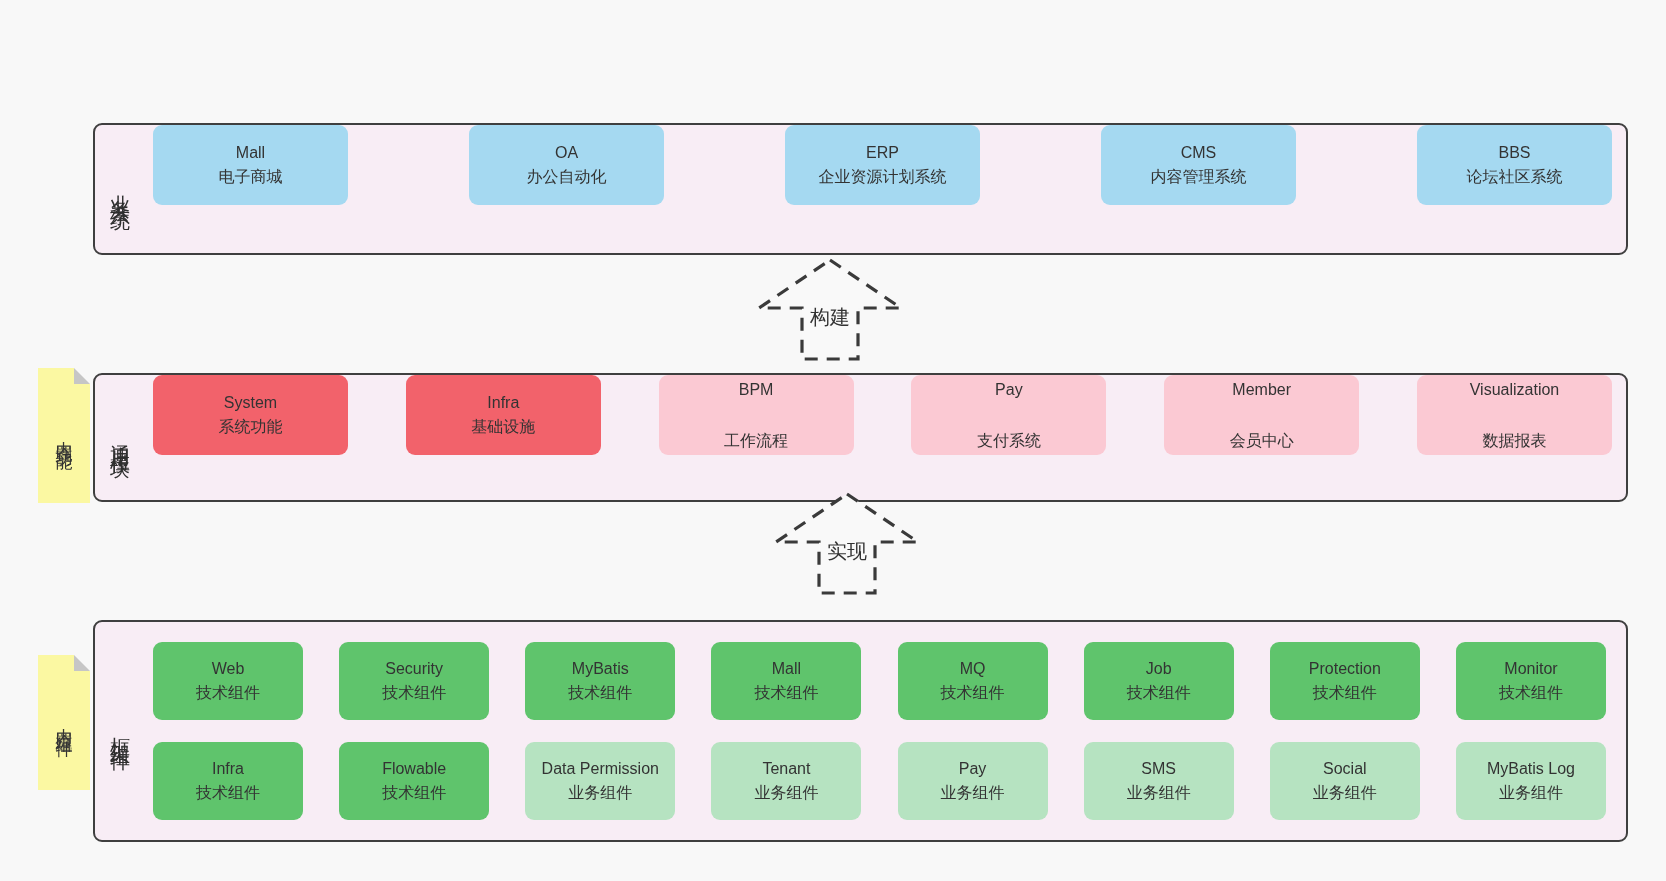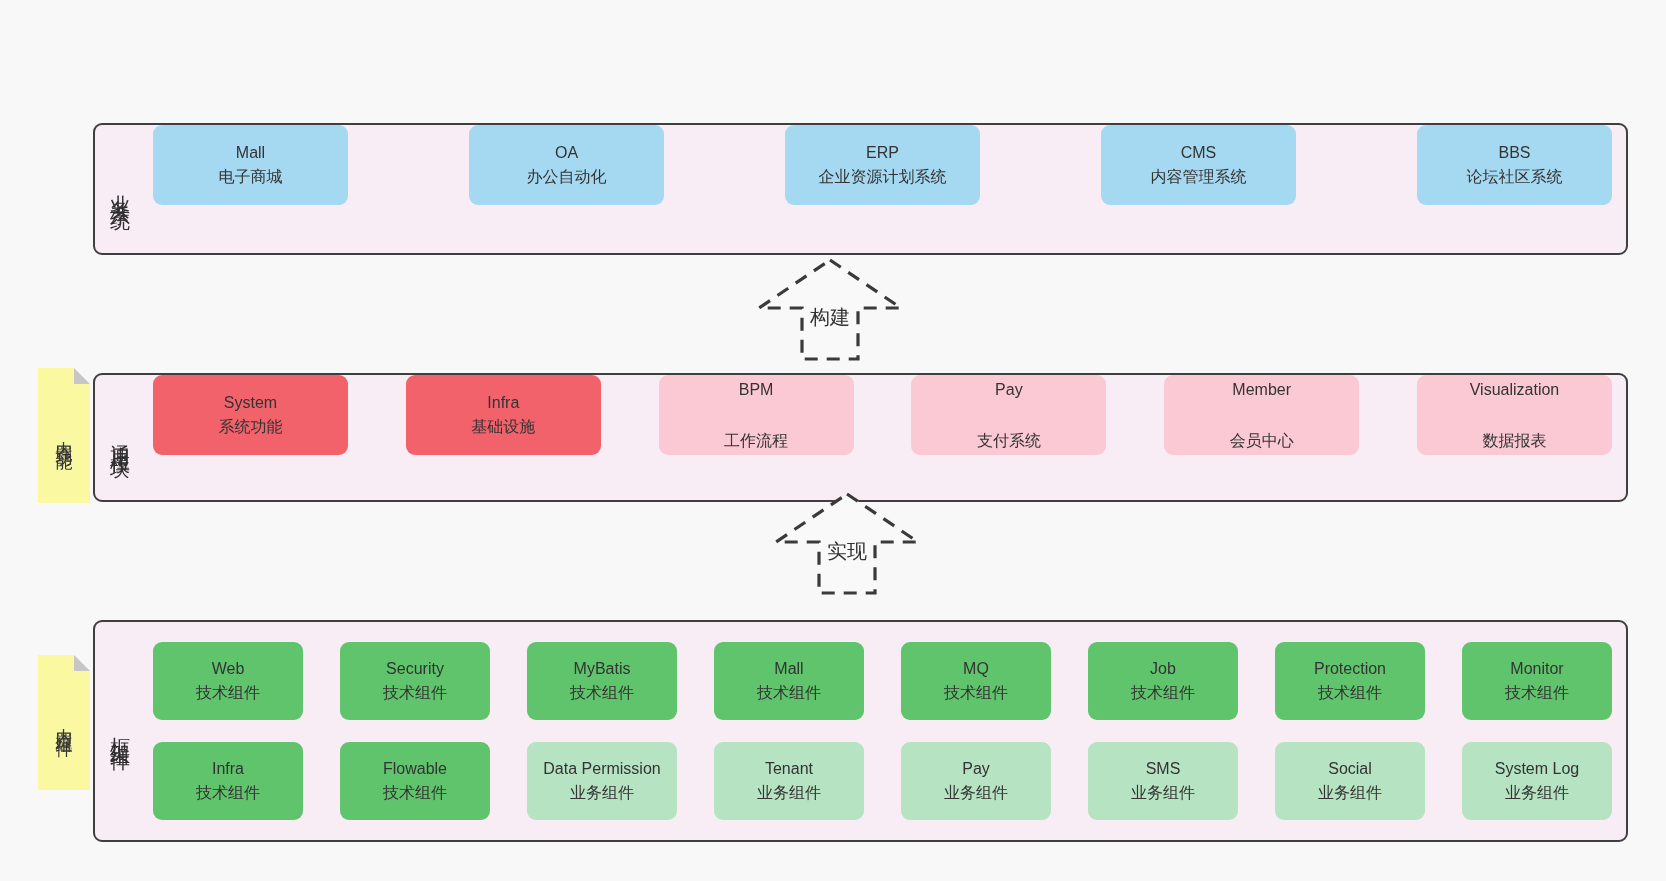--- a/index.html
+++ b/index.html
@@ -48,21 +48,21 @@
     display: flex;
     justify-content: space-between;
     padding: 0 14px 0 6px;
   }
   .band-3 .band-body {
     flex: 1;
     display: flex;
     flex-direction: column;
     justify-content: center;
     gap: 22px;
-    padding: 0 14px 0 6px;
+    padding: 0 20px 0 6px;
   }
   .band-3 .band-row {
     display: flex;
     align-items: center;
     justify-content: space-between;
   }
 
   
   .node {
     border-radius: 9px;
@@ -278,20 +278,20 @@
         </div>
         <div class="node lgreen">
           <div class="node-name">SMS</div>
           <div class="node-desc">业务组件</div>
         </div>
         <div class="node lgreen">
           <div class="node-name">Social</div>
           <div class="node-desc">业务组件</div>
         </div>
         <div class="node lgreen">
-          <div class="node-name">System Log</div>
+          <div class="node-name">MyBatis Log</div>
           <div class="node-desc">业务组件</div>
         </div>
       </div>
     </div>
   </section>
 
 </div>
 
 </body></html>

